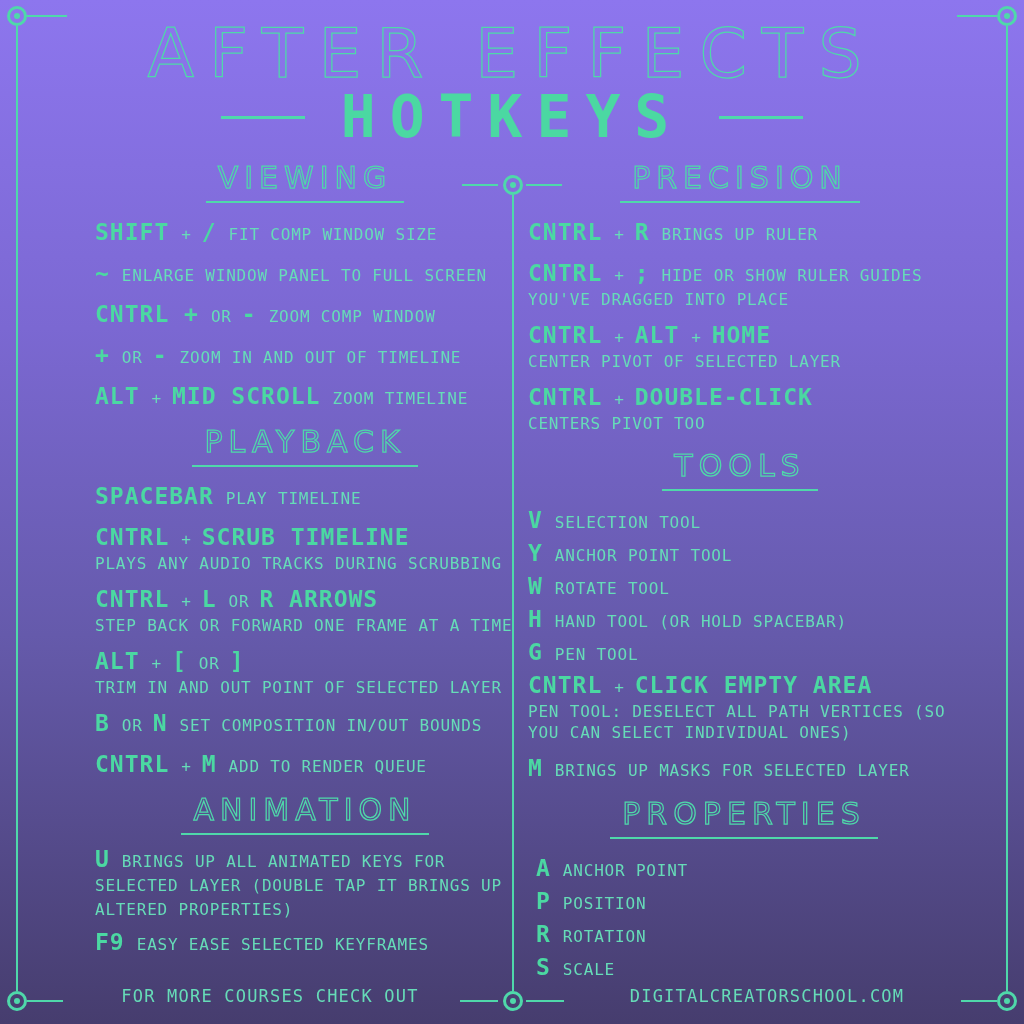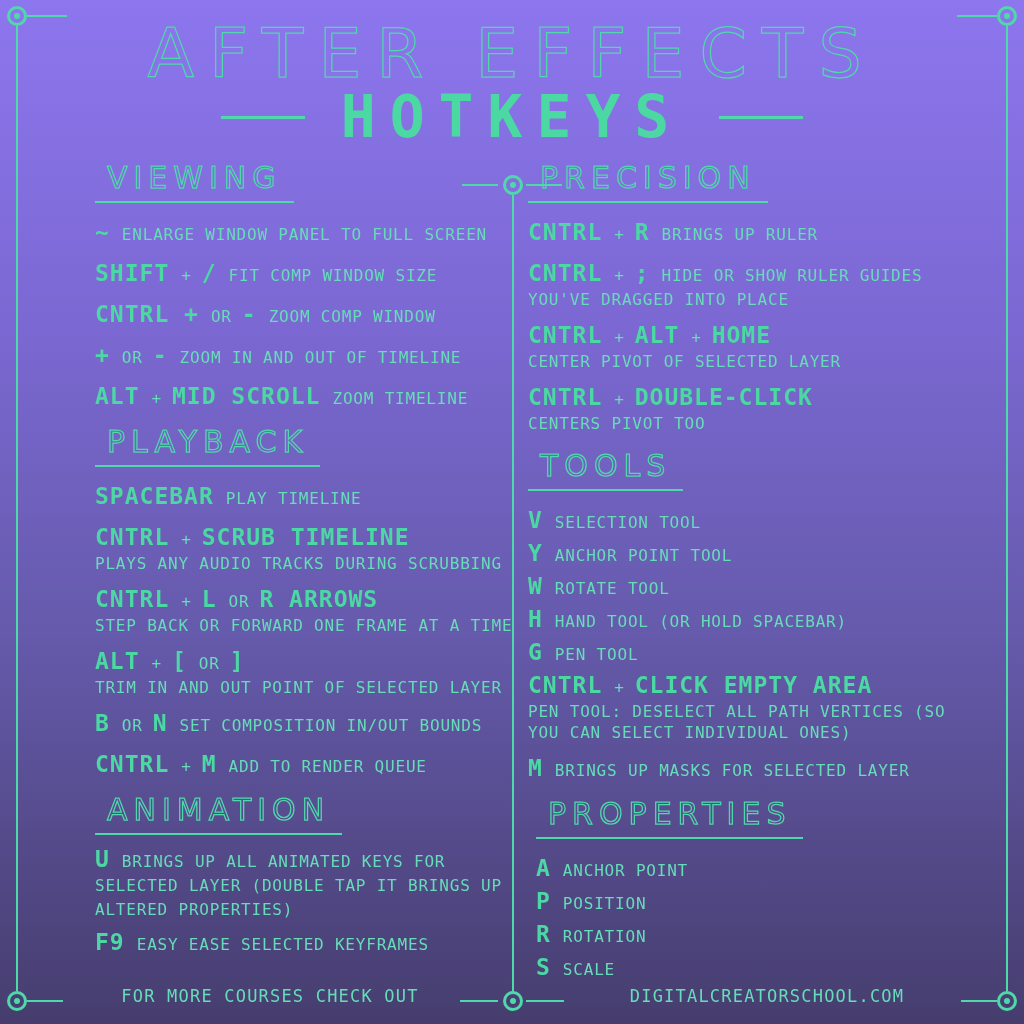--- a/index.html
+++ b/index.html
@@ -48,21 +48,21 @@
   .hotkeys-title{
     font-weight:bold;font-size:58px;letter-spacing:14px;color:var(--key);
     line-height:1;white-space:nowrap;
   }
   .title-line{width:84px;height:3px;background:var(--accent);}
   
   .col{position:absolute;top:160px;}
   .col-left{left:95px;width:420px;}
   .col-right{left:528px;width:424px;}
   section{display:block;}
-  .heading-row{margin-bottom:16px;}
+  .heading-row{text-align:center;margin-bottom:16px;}
   h2.heading{
     display:inline-block;margin:0;font-weight:normal;
     font-family:"DejaVu Sans","Liberation Sans",sans-serif;
     font-size:30px;letter-spacing:6px;line-height:35px;
     padding:0 12px 6px;border-bottom:2px solid var(--accent);
   }
   .item{line-height:26px;margin-bottom:12px;}
   .item.compact{margin-bottom:4px;}
   .key{
     color:var(--key);font-weight:bold;font-size:23px;letter-spacing:1px;
@@ -110,22 +110,22 @@
   <div class="title-main outline">AFTER EFFECTS</div>
   <div class="hotkeys-row">
     <span class="title-line"></span>
     <span class="hotkeys-title">HOTKEYS</span>
     <span class="title-line"></span>
   </div>
 
   <div class="col col-left">
       <section class="section s-viewing">
         <div class="heading-row"><h2 class="heading outline">VIEWING</h2></div>
+        <div class="item"><span class="key">SHIFT</span><span class="desc">+</span><span class="key">/</span><span class="desc">FIT COMP WINDOW SIZE</span></div>
         <div class="item"><span class="key">~</span><span class="desc">ENLARGE WINDOW PANEL TO FULL SCREEN</span></div>
-        <div class="item"><span class="key">SHIFT</span><span class="desc">+</span><span class="key">/</span><span class="desc">FIT COMP WINDOW SIZE</span></div>
         <div class="item"><span class="key">CNTRL +</span><span class="desc">OR</span><span class="key">-</span><span class="desc">ZOOM COMP WINDOW</span></div>
         <div class="item"><span class="key">+</span><span class="desc">OR</span><span class="key">-</span><span class="desc">ZOOM IN AND OUT OF TIMELINE</span></div>
         <div class="item"><span class="key">ALT</span><span class="desc">+</span><span class="key">MID SCROLL</span><span class="desc">ZOOM TIMELINE</span></div>
       </section>
       <section class="section s-playback">
         <div class="heading-row"><h2 class="heading outline">PLAYBACK</h2></div>
         <div class="item"><span class="key">SPACEBAR</span><span class="desc">PLAY TIMELINE</span></div>
         <div class="item"><span class="key">CNTRL</span><span class="desc">+</span><span class="key">SCRUB TIMELINE</span><div class="sub">PLAYS ANY AUDIO TRACKS DURING SCRUBBING</div></div>
         <div class="item"><span class="key">CNTRL</span><span class="desc">+</span><span class="key">L</span><span class="desc">OR</span><span class="key">R ARROWS</span><div class="sub">STEP BACK OR FORWARD ONE FRAME AT A TIME</div></div>
         <div class="item"><span class="key">ALT</span><span class="desc">+</span><span class="key">[</span><span class="desc">OR</span><span class="key">]</span><div class="sub">TRIM IN AND OUT POINT OF SELECTED LAYER</div></div>

